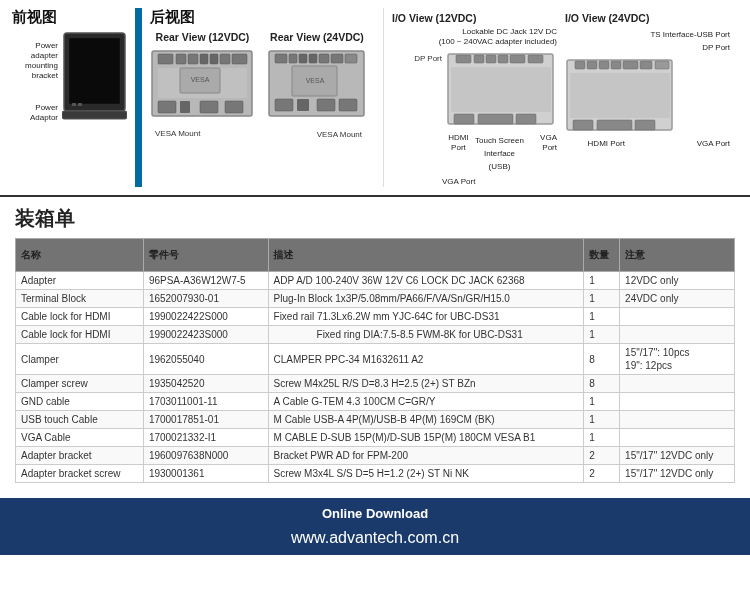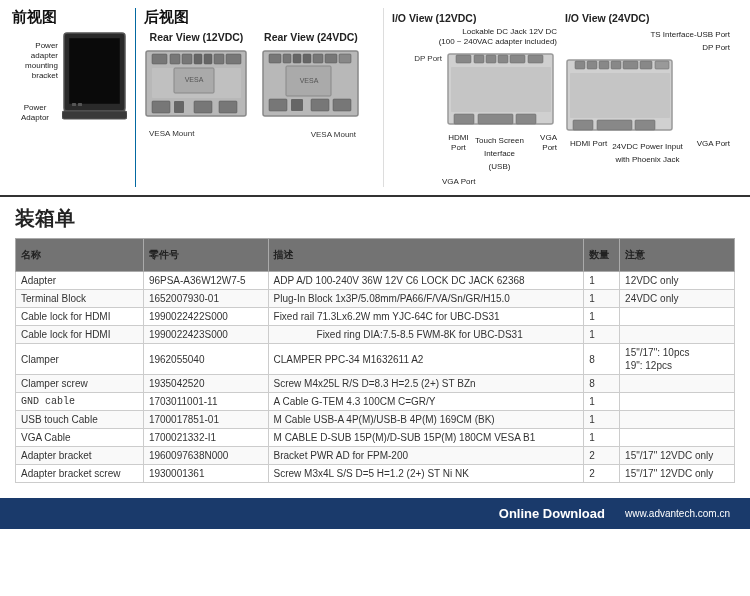--- a/index.html
+++ b/index.html
@@ -49,52 +49,53 @@
     .parts-table tr:nth-child(even) td {
       background: #f9f9f9;
     }
 
     
     .footer {
       margin-top: 10px;
       background: #1a3a6b;
       display: flex;
       align-items: center;
-      justify-content: flex-end;
-      gap: 20px;
+      justify-content: space-between;
+      gap: 8px;
       padding: 8px 20px;
+      flex-direction: column;
     }
 
     .footer-label {
       color: #fff;
       font-size: 13px;
       font-weight: bold;
     }
 
     .footer-url {
       color: #fff;
-      font-size: 10px;
+      font-size: 16px;
     }
 
     
     .views-container {
       display: flex;
       border-bottom: 2px solid #333;
       padding: 8px 12px 8px 12px;
       gap: 8px;
     }
 
     
     .front-col {
       width: 115px;
     }
 
     .rear-col {
       width: 240px;
-      border-left: 1px solid #0369a1;
+      border-left: 7px solid #0369a1;
       padding-left: 8px;
     }
 
     .io-col {
       flex: 1;
       border-left: 1px solid #ddd;
       padding-left: 8px;
     }
 
     .col-header {
@@ -149,21 +150,21 @@
 <div class="views-container">
 
   <div class="front-col">
     <div class="col-header">前视图</div>
     <div style="display:flex; gap:4px; align-items:flex-end; margin-top:4px;">
       <div style="display:flex; flex-direction:column; align-items:flex-end; gap:22px; padding-top:10px;">
         <div>
           <div class="annot-text" style="text-align:right;">Power adapter</div>
           <div class="annot-text" style="text-align:right;">mounting bracket</div>
         </div>
-        <div class="annot-text" style="">Power Adaptor</div>
+        <div class="annot-text" style="text-align:right;">Power Adaptor</div>
       </div>
       <div>
         <svg class="device" width="65" height="90" viewBox="0 0 65 90">
 
           <rect x="2" y="2" width="61" height="78" rx="3" ry="3" fill="#2a2a2a" stroke="#555" stroke-width="1.5"></rect>
           <rect x="7" y="7" width="51" height="66" rx="1" ry="1" fill="#111"></rect>
           <rect x="8" y="8" width="49" height="64" rx="1" ry="1" fill="#0a0a0a"></rect>
 
           <rect x="10" y="72" width="4" height="3" rx="0.5" fill="#555"></rect>
           <rect x="16" y="72" width="4" height="3" rx="0.5" fill="#555"></rect>
@@ -316,24 +317,20 @@
             <rect x="5" y="18" width="100" height="45" rx="1" fill="#c5c5c5"></rect>
 
             <rect x="8" y="65" width="20" height="10" rx="1" fill="#888" stroke="#666" stroke-width="0.5"></rect>
             <rect x="32" y="65" width="35" height="10" rx="1" fill="#888" stroke="#666" stroke-width="0.5"></rect>
             <rect x="70" y="65" width="20" height="10" rx="1" fill="#888" stroke="#666" stroke-width="0.5"></rect>
           </svg>
         </div>
 
         <div style="display:flex; justify-content:space-between; width:100%; margin-top:2px;">
           <span class="annot-text" style="flex:0.8;">HDMI Port</span>
-          <div style="flex:1.2; text-align:center;">
-            <span class="annot-text">24VDC Power Input</span><br>
-            <span class="annot-text">with Phoenix Jack</span>
-          </div>
           <span class="annot-text" style="flex:0.8; text-align:right;">VGA Port</span>
         </div>
       </div>
     </div>
   </div>
 </div>
 
 <div class="bottom-section">
   <div class="section-title-zh">装箱单</div>
   <table class="parts-table">
@@ -384,21 +381,21 @@
 19": 12pcs</td>
         </tr>
         <tr>
           <td style="white-space: pre-line;">Clamper screw</td>
           <td style="white-space: pre-line;">1935042520</td>
           <td style="white-space: pre-line;">Screw M4x25L R/S D=8.3 H=2.5 (2+) ST BZn</td>
           <td style="white-space: pre-line;">8</td>
           <td style="white-space: pre-line;"></td>
         </tr>
         <tr>
-          <td style="white-space: pre-line; font-family: Liberation Mono, monospace;">GND cable</td>
+          <td style="white-space: pre-line;">GND cable</td>
           <td style="white-space: pre-line;">1703011001-11</td>
           <td style="white-space: pre-line;">A Cable G-TEM 4.3 100CM C=GR/Y</td>
           <td style="white-space: pre-line;">1</td>
           <td style="white-space: pre-line;"></td>
         </tr>
         <tr>
           <td style="white-space: pre-line;">USB touch Cable</td>
           <td style="white-space: pre-line;">1700017851-01</td>
           <td style="white-space: pre-line;">M Cable USB-A 4P(M)/USB-B 4P(M) 169CM (BK)</td>
           <td style="white-space: pre-line;">1</td>

